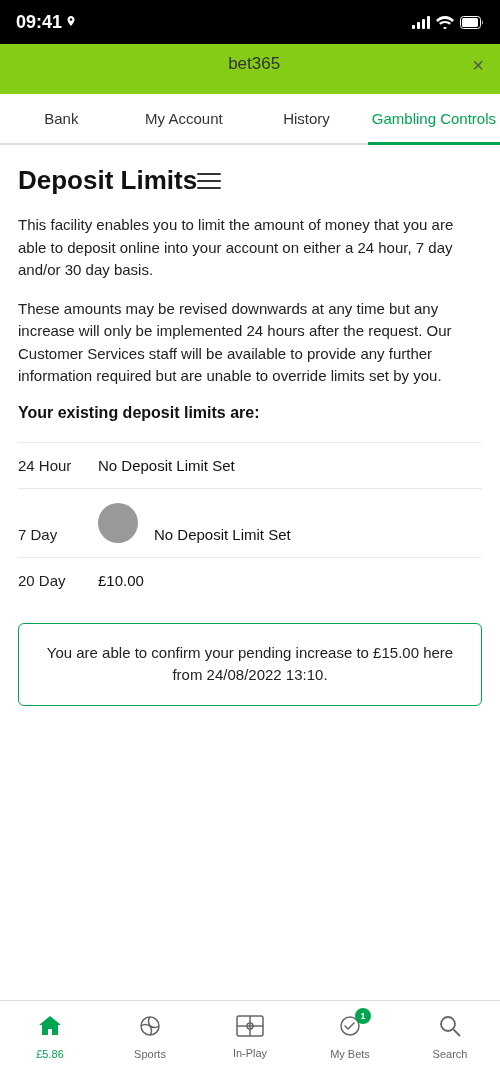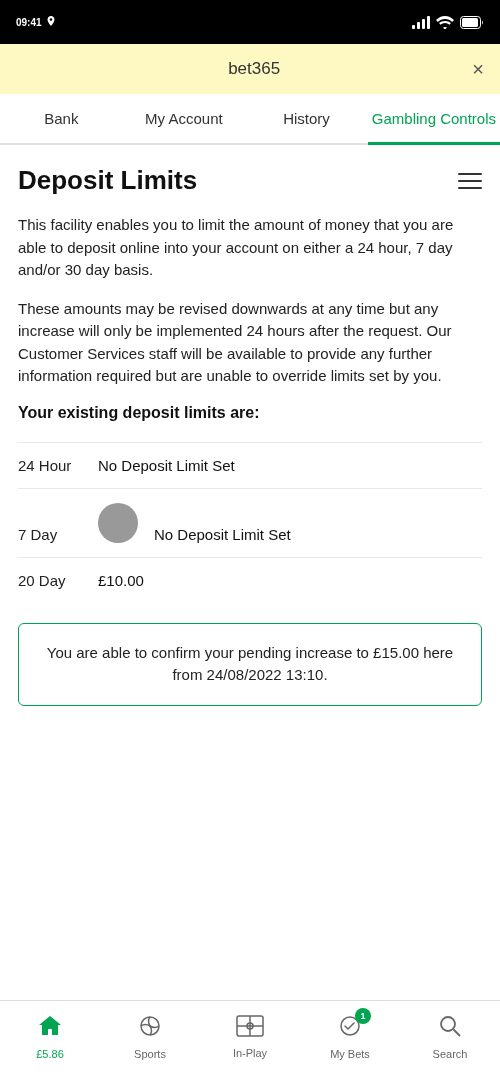--- a/index.html
+++ b/index.html
@@ -16,21 +16,21 @@
     .status-bar {
       background: #000;
       color: #fff;
       display: flex;
       justify-content: space-between;
       align-items: center;
       padding: 6px 16px 6px 16px;
       height: 44px;
     }
     .status-time {
-      font-size: 10px;
+      font-size: 18px;
       font-weight: 600;
       display: flex;
       align-items: center;
       gap: 4px;
     }
     .status-icons {
       display: flex;
       align-items: center;
       gap: 6px;
     }
@@ -41,23 +41,23 @@
       height: 14px;
     }
     .signal-bar {
       background: #fff;
       width: 3px;
       border-radius: 1px;
     }
 
     
     .browser-bar {
-      background: #fef9c3;
-      display: flex;
-      align-items: center;
+      background: #84cc16;
+      display: flex;
+      align-items: flex-start;
       justify-content: space-between;
       padding: 10px 16px;
       height: 50px;
     }
     .browser-title {
       font-size: 17px;
       color: #333;
       flex: 1;
       text-align: center;
     }
@@ -99,21 +99,20 @@
       background: #00a551;
     }
 
     
     .main-content {
       padding: 20px 18px;
     }
 
     .page-header {
       display: flex;
-      justify-content: space-between;
       align-items: center;
       margin-bottom: 18px;
     }
     .page-title {
       font-size: 26px;
       font-weight: 700;
       color: #111;
     }
     .hamburger-icon {
       font-size: 22px;

